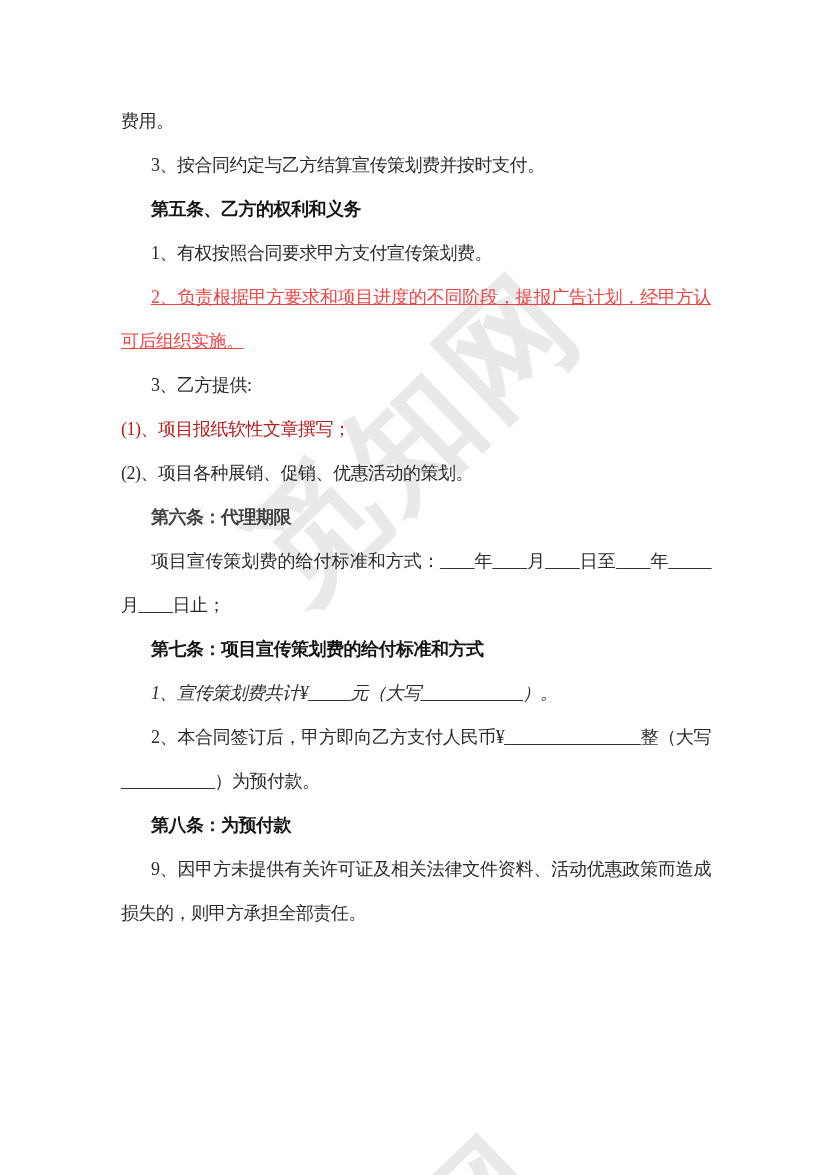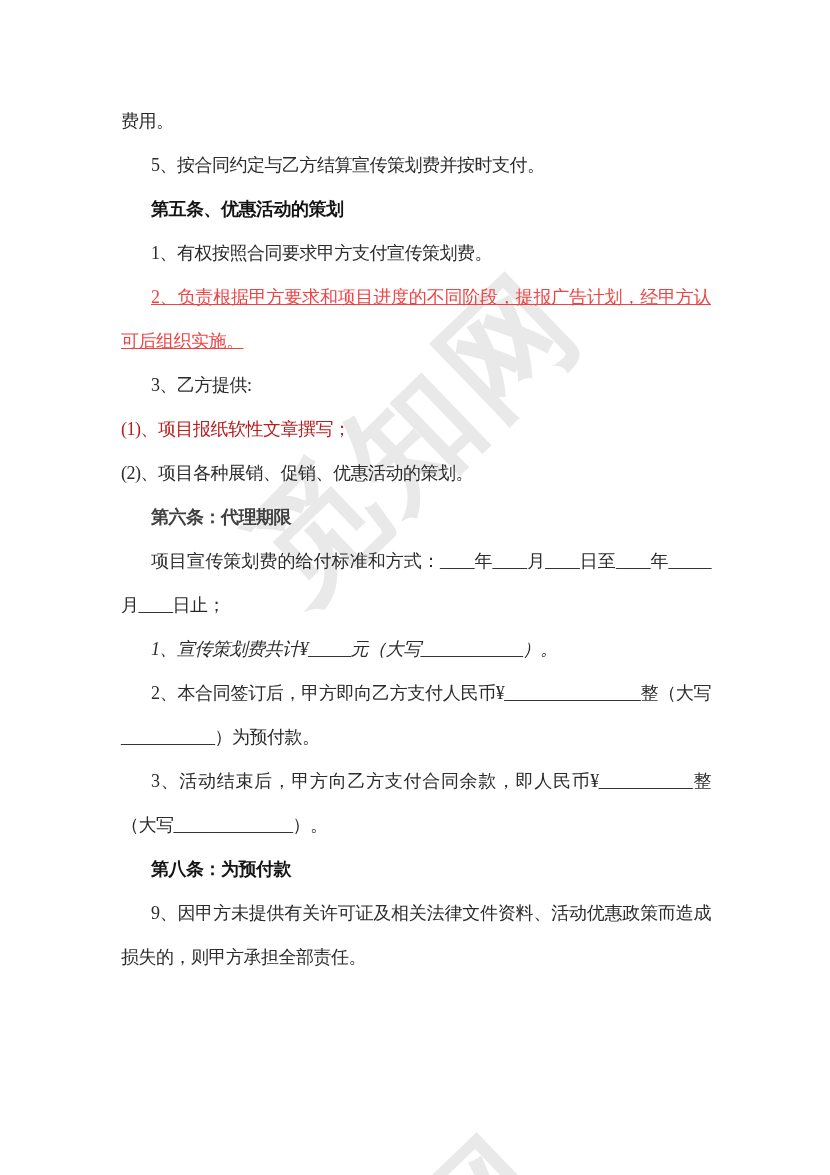--- a/index.html
+++ b/index.html
@@ -55,28 +55,28 @@
   .doc p.heading { font-weight: 700; }
 </style>
 </head>
 <body>
 
 <div class="page" style="background: rgb(255, 255, 255);">
   <div class="watermark wm-mid" style="color: rgb(233, 233, 233);">觅知网</div>
   <div class="watermark wm-bottom" style="color: rgb(233, 233, 233);">觅知网</div>
   <div class="doc" id="doc">
       <p class="body" style="color: rgb(43, 43, 43);">费用。</p>
-      <p class="body indent" style="color: rgb(43, 43, 43);">5、按合同约定与乙方结算宣传策划费并按时支付。</p>
-      <p class="heading indent" style="color: rgb(20, 20, 20);">第五条、优惠活动的策划</p>
+      <p class="body indent" style="color: rgb(43, 43, 43);">3、按合同约定与乙方结算宣传策划费并按时支付。</p>
+      <p class="heading indent" style="color: rgb(20, 20, 20);">第五条、乙方的权利和义务</p>
       <p class="body indent" style="color: rgb(43, 43, 43);">1、有权按照合同要求甲方支付宣传策划费。</p>
       <p class="body indent" style="color: #ef4444; text-decoration: underline;">2、负责根据甲方要求和项目进度的不同阶段，提报广告计划，经甲方认可后组织实施。</p>
       <p class="body indent" style="color: rgb(43, 43, 43);">3、乙方提供:</p>
       <p class="body" style="color: #b91c1c;">(1)、项目报纸软性文章撰写；</p>
       <p class="body" style="color: rgb(43, 43, 43);">(2)、项目各种展销、促销、优惠活动的策划。</p>
       <p class="heading indent" style="color: #404040;">第六条：代理期限</p>
       <p class="body indent" style="color: rgb(43, 43, 43);">项目宣传策划费的给付标准和方式：____年____月____日至____年_____月____日止；</p>
+      <p class="heading indent" style="color: rgb(20, 20, 20);">第七条：项目宣传策划费的给付标准和方式</p>
       <p class="body indent" style="color: rgb(43, 43, 43); font-style: italic;">1、宣传策划费共计¥_____元（大写____________）。</p>
       <p class="body indent" style="color: rgb(43, 43, 43);">2、本合同签订后，甲方即向乙方支付人民币¥________________整（大写___________）为预付款。</p>
-      <p class="body indent" style="color: rgb(43, 43, 43);">3、活动结束后，甲方向乙方支付合同余款，即人民币¥___________整（大写______________）。</p>
       <p class="heading indent" style="color: rgb(20, 20, 20);">第八条：为预付款</p>
       <p class="body indent" style="color: rgb(43, 43, 43);">9、因甲方未提供有关许可证及相关法律文件资料、活动优惠政策而造成损失的，则甲方承担全部责任。</p>
     </div>
 </div>
 
 </body></html>

